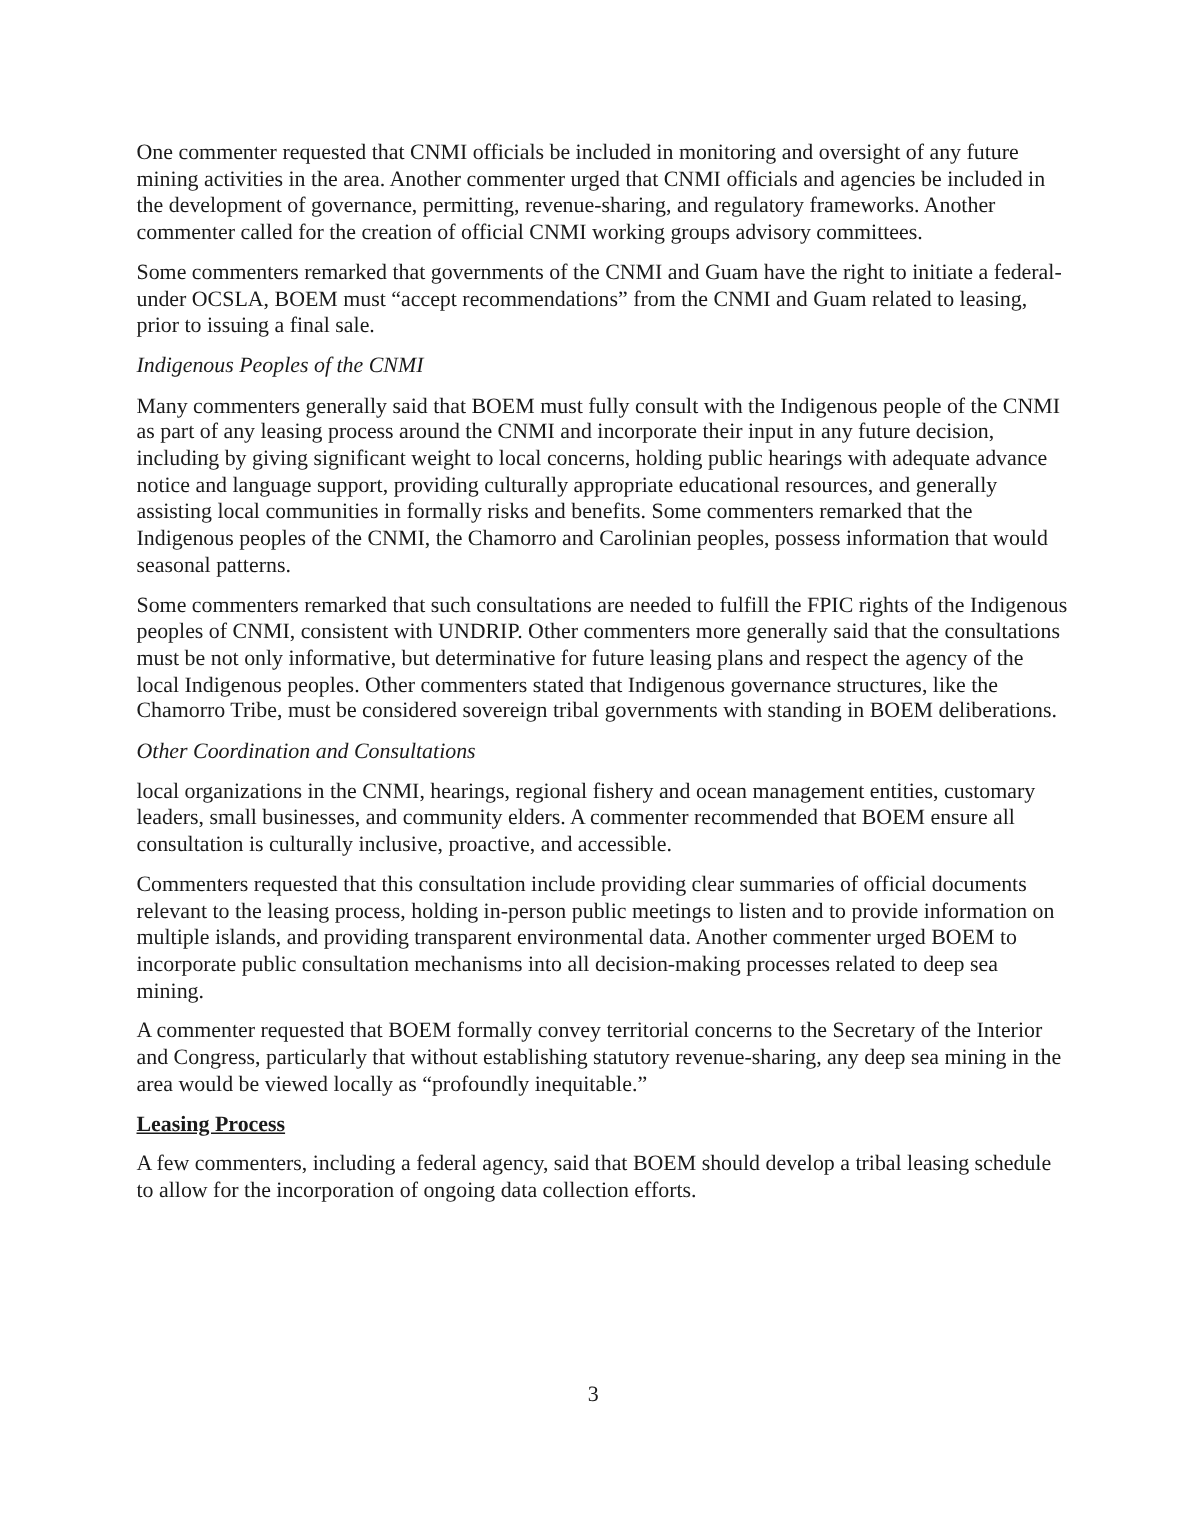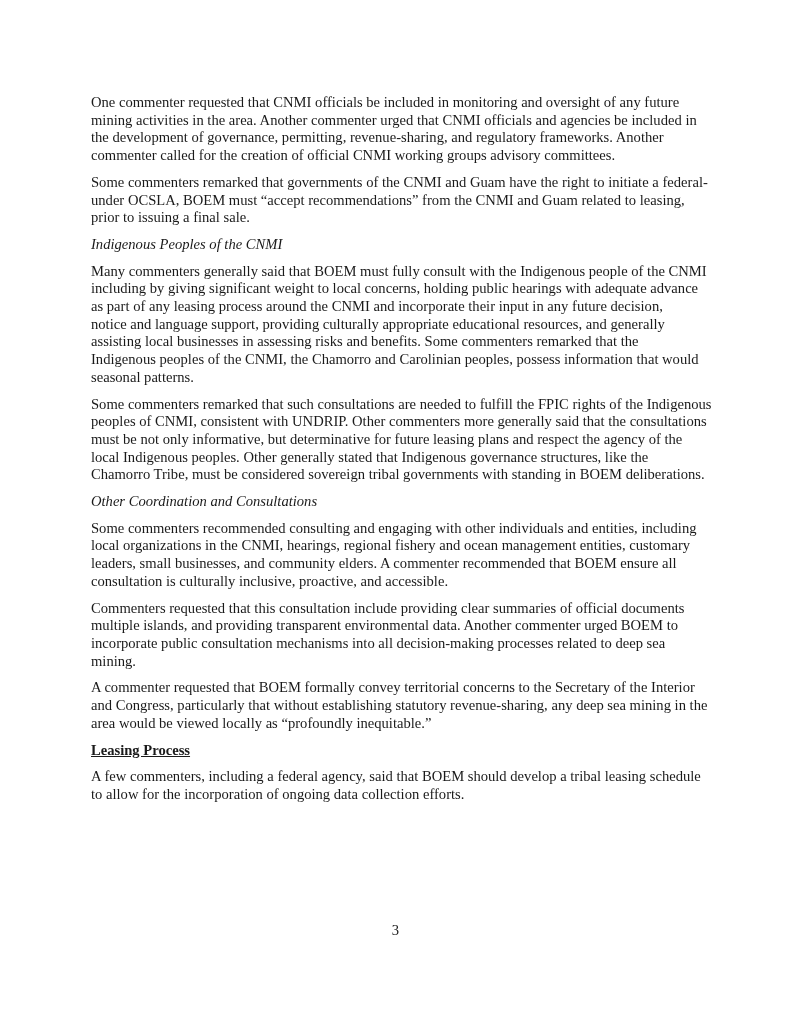--- a/index.html
+++ b/index.html
@@ -44,49 +44,49 @@
         <span class="line">under OCSLA, BOEM must “accept recommendations” from the CNMI and Guam related to leasing,</span>
         <span class="line">prior to issuing a final sale.</span>
       </p>
       <div class="gap"></div>
       <p class="para subhead">
         <span class="line">Indigenous Peoples of the CNMI</span>
       </p>
       <div class="gap"></div>
       <p class="para">
         <span class="line">Many commenters generally said that BOEM must fully consult with the Indigenous people of the CNMI</span>
+        <span class="line">as part of any leasing process around the CNMI and incorporate their input in any future decision,</span>
         <span class="line">including by giving significant weight to local concerns, holding public hearings with adequate advance</span>
-        <span class="line">as part of any leasing process around the CNMI and incorporate their input in any future decision,</span>
         <span class="line">notice and language support, providing culturally appropriate educational resources, and generally</span>
-        <span class="line">assisting local businesses in assessing risks and benefits. Some commenters remarked that the</span>
+        <span class="line">assisting local communities in formally risks and benefits. Some commenters remarked that the</span>
         <span class="line">Indigenous peoples of the CNMI, the Chamorro and Carolinian peoples, possess information that would</span>
         <span class="line">seasonal patterns.</span>
       </p>
       <div class="gap"></div>
       <p class="para">
         <span class="line">Some commenters remarked that such consultations are needed to fulfill the FPIC rights of the Indigenous</span>
         <span class="line">peoples of CNMI, consistent with UNDRIP. Other commenters more generally said that the consultations</span>
         <span class="line">must be not only informative, but determinative for future leasing plans and respect the agency of the</span>
-        <span class="line">local Indigenous peoples. Other generally stated that Indigenous governance structures, like the</span>
+        <span class="line">local Indigenous peoples. Other commenters stated that Indigenous governance structures, like the</span>
         <span class="line">Chamorro Tribe, must be considered sovereign tribal governments with standing in BOEM deliberations.</span>
       </p>
       <div class="gap"></div>
       <p class="para subhead">
         <span class="line">Other Coordination and Consultations</span>
       </p>
       <div class="gap"></div>
       <p class="para">
-        <span class="line">Some commenters recommended consulting and engaging with other individuals and entities, including</span>
         <span class="line">local organizations in the CNMI, hearings, regional fishery and ocean management entities, customary</span>
         <span class="line">leaders, small businesses, and community elders. A commenter recommended that BOEM ensure all</span>
         <span class="line">consultation is culturally inclusive, proactive, and accessible.</span>
       </p>
       <div class="gap"></div>
       <p class="para">
         <span class="line">Commenters requested that this consultation include providing clear summaries of official documents</span>
+        <span class="line">relevant to the leasing process, holding in-person public meetings to listen and to provide information on</span>
         <span class="line">multiple islands, and providing transparent environmental data. Another commenter urged BOEM to</span>
         <span class="line">incorporate public consultation mechanisms into all decision-making processes related to deep sea</span>
         <span class="line">mining.</span>
       </p>
       <div class="gap"></div>
       <p class="para">
         <span class="line">A commenter requested that BOEM formally convey territorial concerns to the Secretary of the Interior</span>
         <span class="line">and Congress, particularly that without establishing statutory revenue-sharing, any deep sea mining in the</span>
         <span class="line">area would be viewed locally as “profoundly inequitable.”</span>
       </p>

